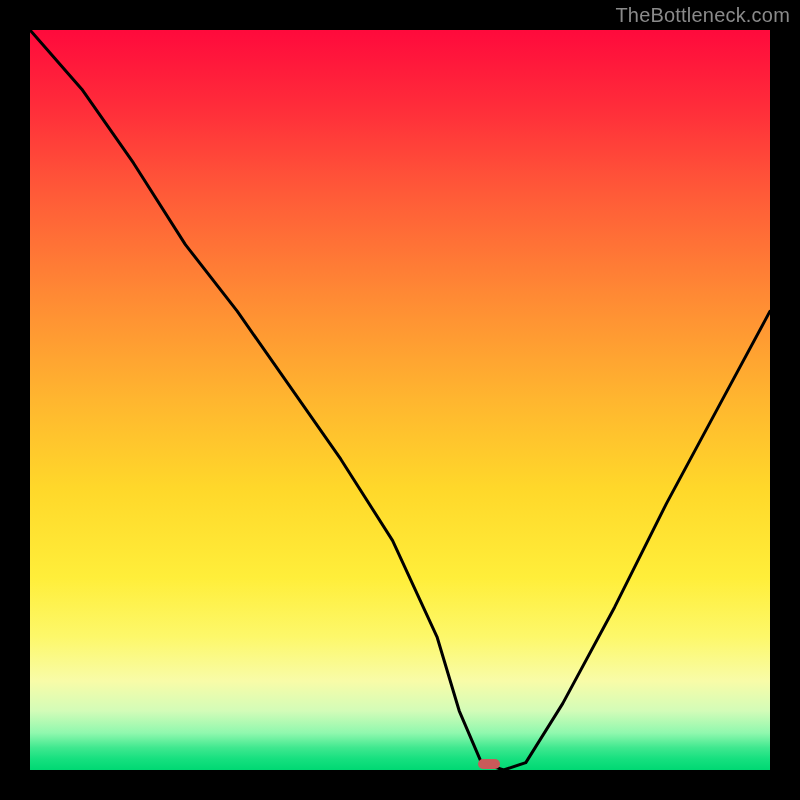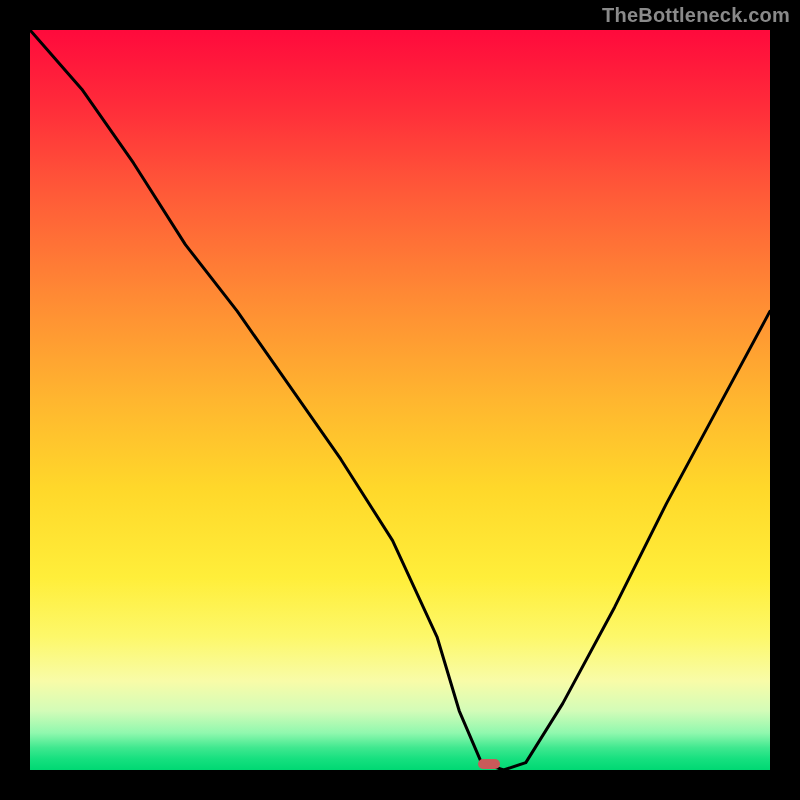--- a/index.html
+++ b/index.html
@@ -54,21 +54,21 @@
     height: 10px;
     background: #c95a5a;
     border-radius: 5px;
   }
   .watermark {
     position: absolute;
     top: 4px;
     right: 10px;
     font-family: Arial, Helvetica, sans-serif;
     font-size: 20px;
-    font-weight: 700;
+    font-weight: 400;
     color: #8a8a8a;
     letter-spacing: 0.2px;
   }
 </style>
 </head>
 <body>
 
 <div class="frame">
   <div class="watermark">TheBottleneck.com</div>
   <div class="plot">

